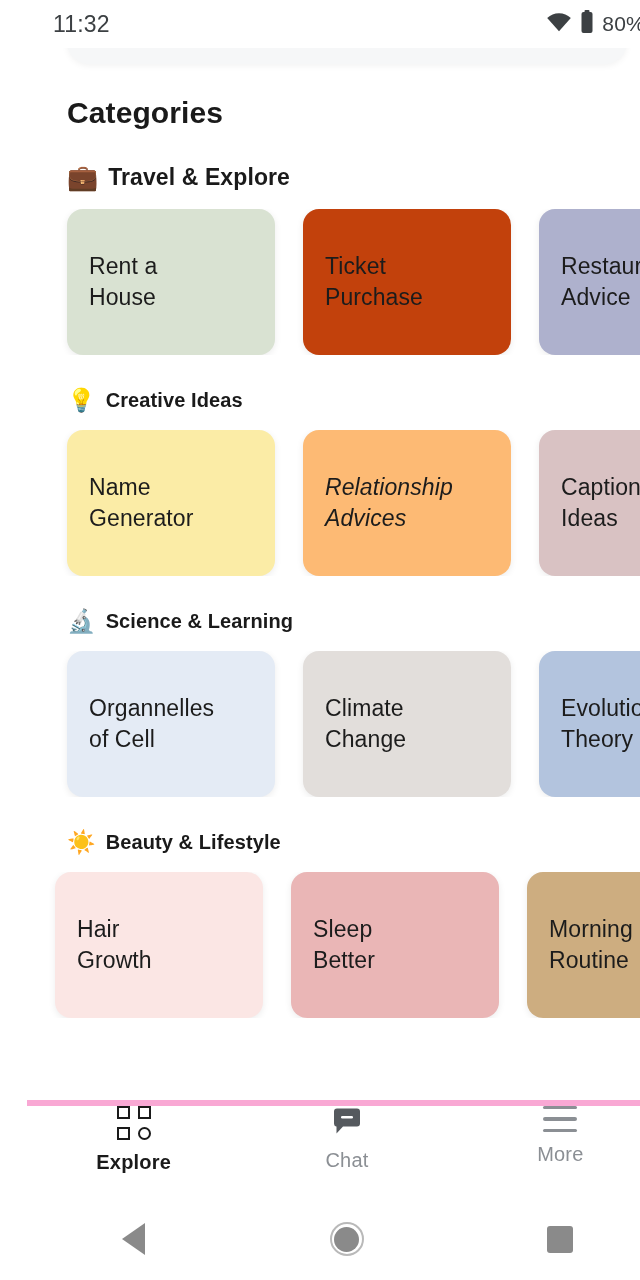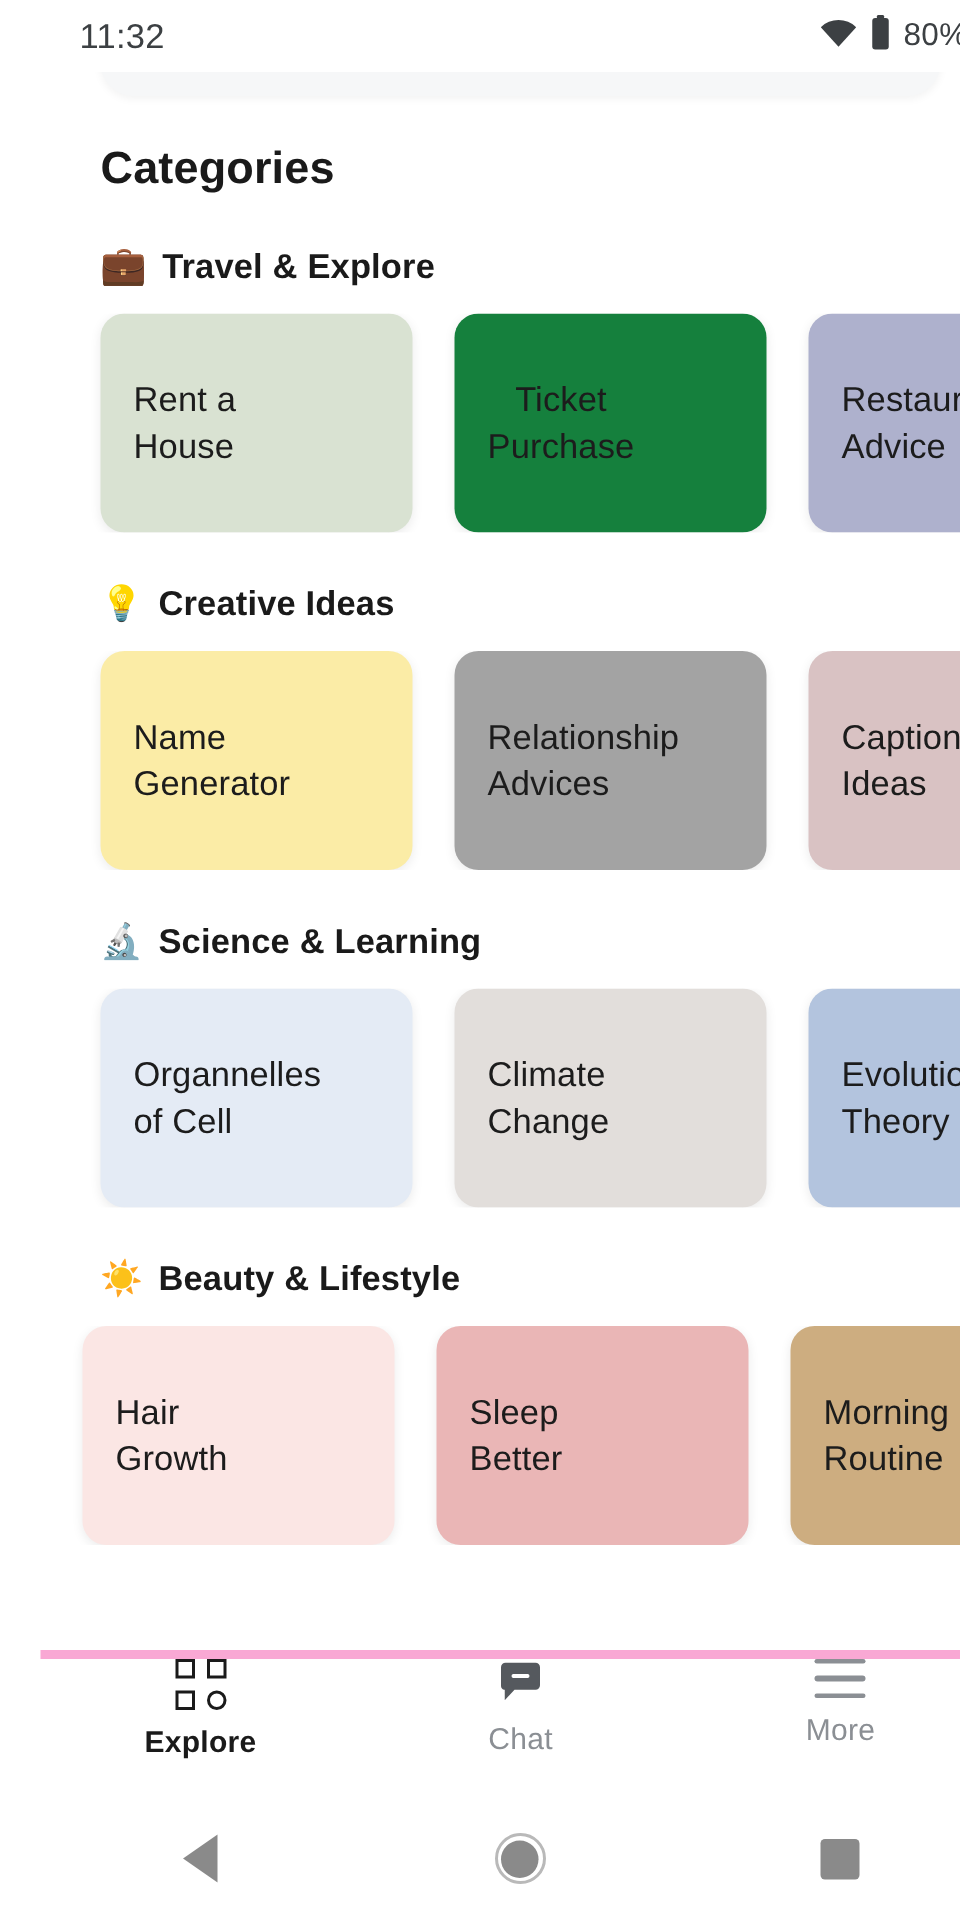--- a/index.html
+++ b/index.html
@@ -58,21 +58,21 @@
   }
 
   .section { margin-top:34px; }
   .section:first-of-type { margin-top:34px; }
   .section-head {
     display:flex; align-items:center; gap:10px;
     margin:0 0 18px 40px;
   }
   .section-emoji { font-size:23px; line-height:1; }
   .section-label {
-    font-size:23px; font-weight:700; color:#1a1a1a;
+    font-size:20px; font-weight:700; color:#1a1a1a;
     letter-spacing:.1px;
   }
   .section-head.big .section-label { font-size:23px; }
   .section-head.big .section-emoji { font-size:25px; }
 
   .card-row {
     display:flex; gap:28px;
     padding-left:40px;
     overflow:hidden;
   }
@@ -175,41 +175,41 @@
         <div class="section">
           <div class="section-head big">
             <span class="section-emoji">💼</span>
             <span class="section-label">Travel &amp; Explore</span>
           </div>
           <div class="card-row">
             <div class="card" style="background: rgb(217, 226, 210);">
               <span class="card-label">Rent a
 House</span>
             </div>
-            <div class="card" style="background: #15803d; text-align: center;">
+            <div class="card" style="background: #c2410c;">
               <span class="card-label">Ticket
 Purchase</span>
             </div>
             <div class="card" style="background: rgb(174, 177, 205);">
               <span class="card-label">Restaurant
 Advice</span>
             </div>
           </div>
         </div>
         <div class="section">
           <div class="section-head">
             <span class="section-emoji">💡</span>
             <span class="section-label">Creative Ideas</span>
           </div>
           <div class="card-row">
             <div class="card" style="background: rgb(251, 236, 166);">
               <span class="card-label">Name
 Generator</span>
             </div>
-            <div class="card" style="background: #a3a3a3;">
+            <div class="card" style="background: #fdba74; font-style: italic;">
               <span class="card-label">Relationship
 Advices</span>
             </div>
             <div class="card" style="background: rgb(217, 194, 195);">
               <span class="card-label">Caption
 Ideas</span>
             </div>
           </div>
         </div>
         <div class="section">

